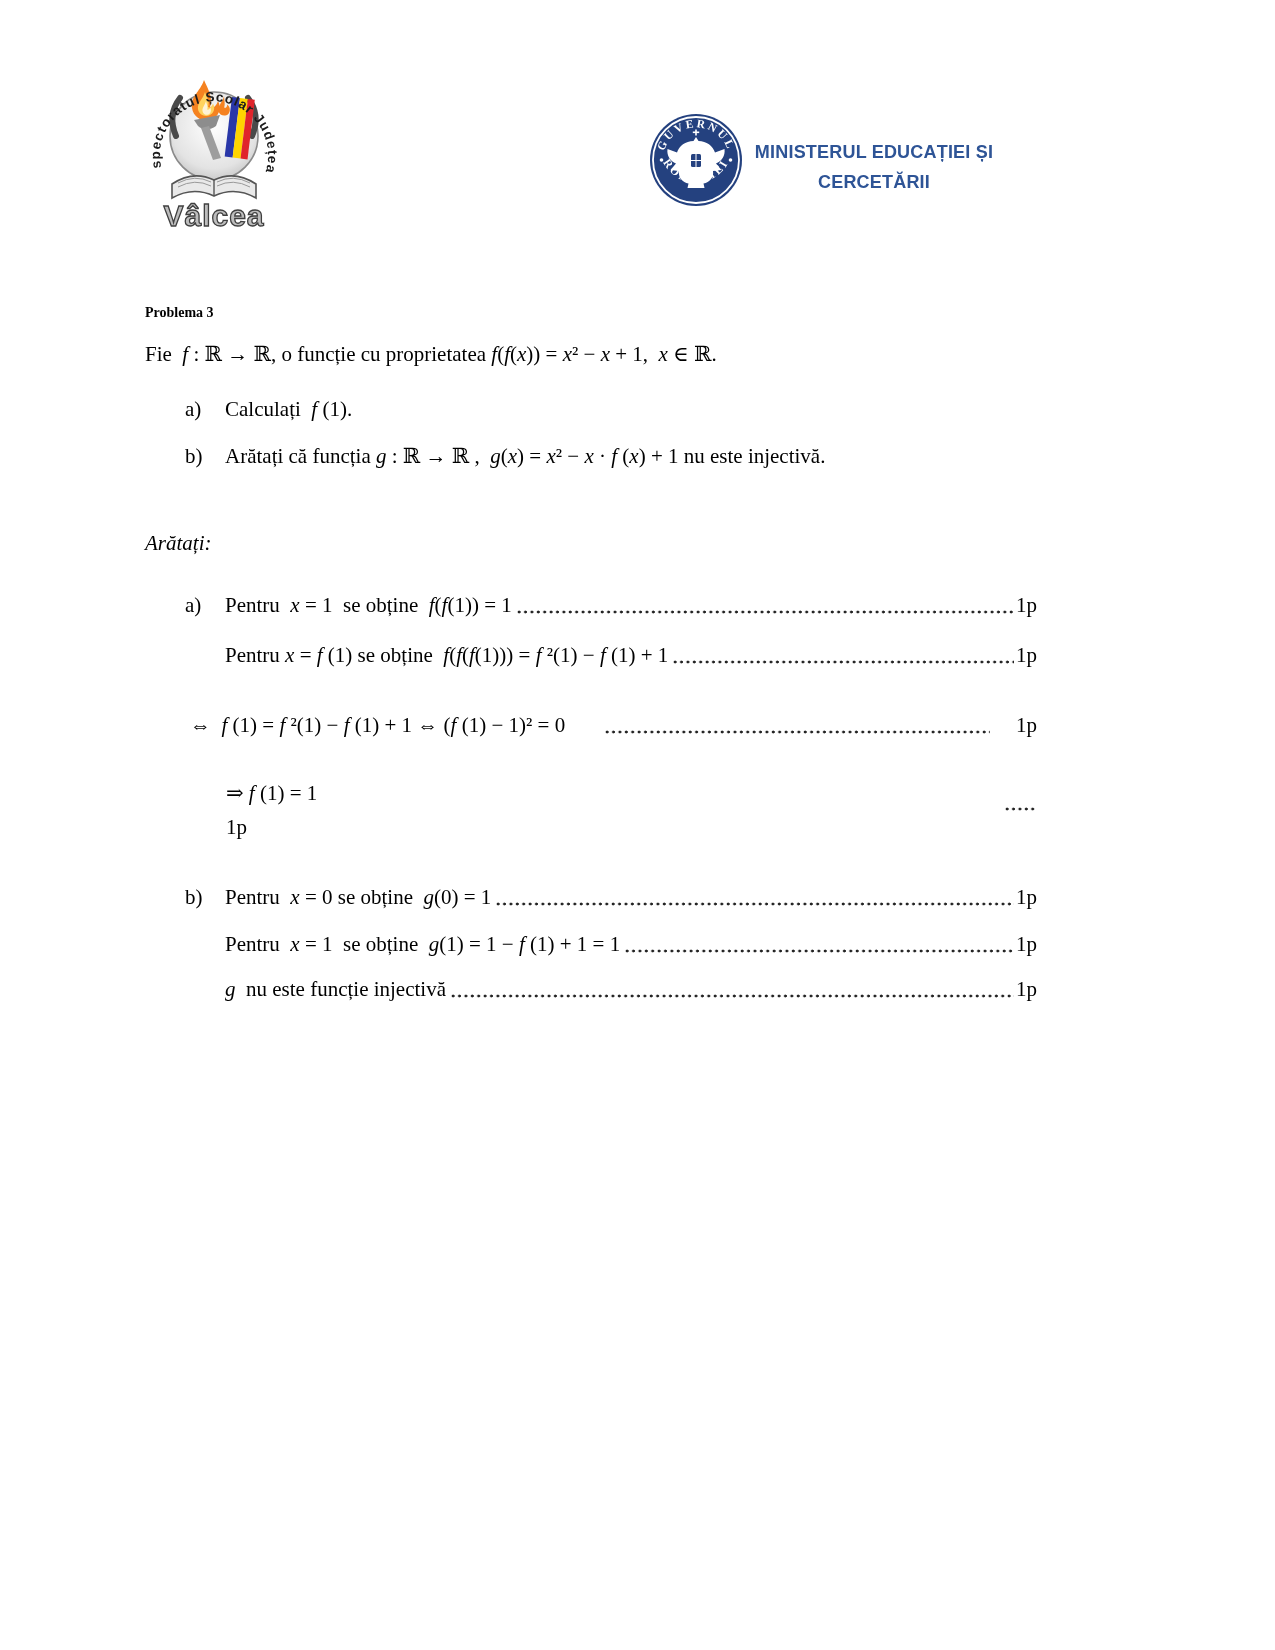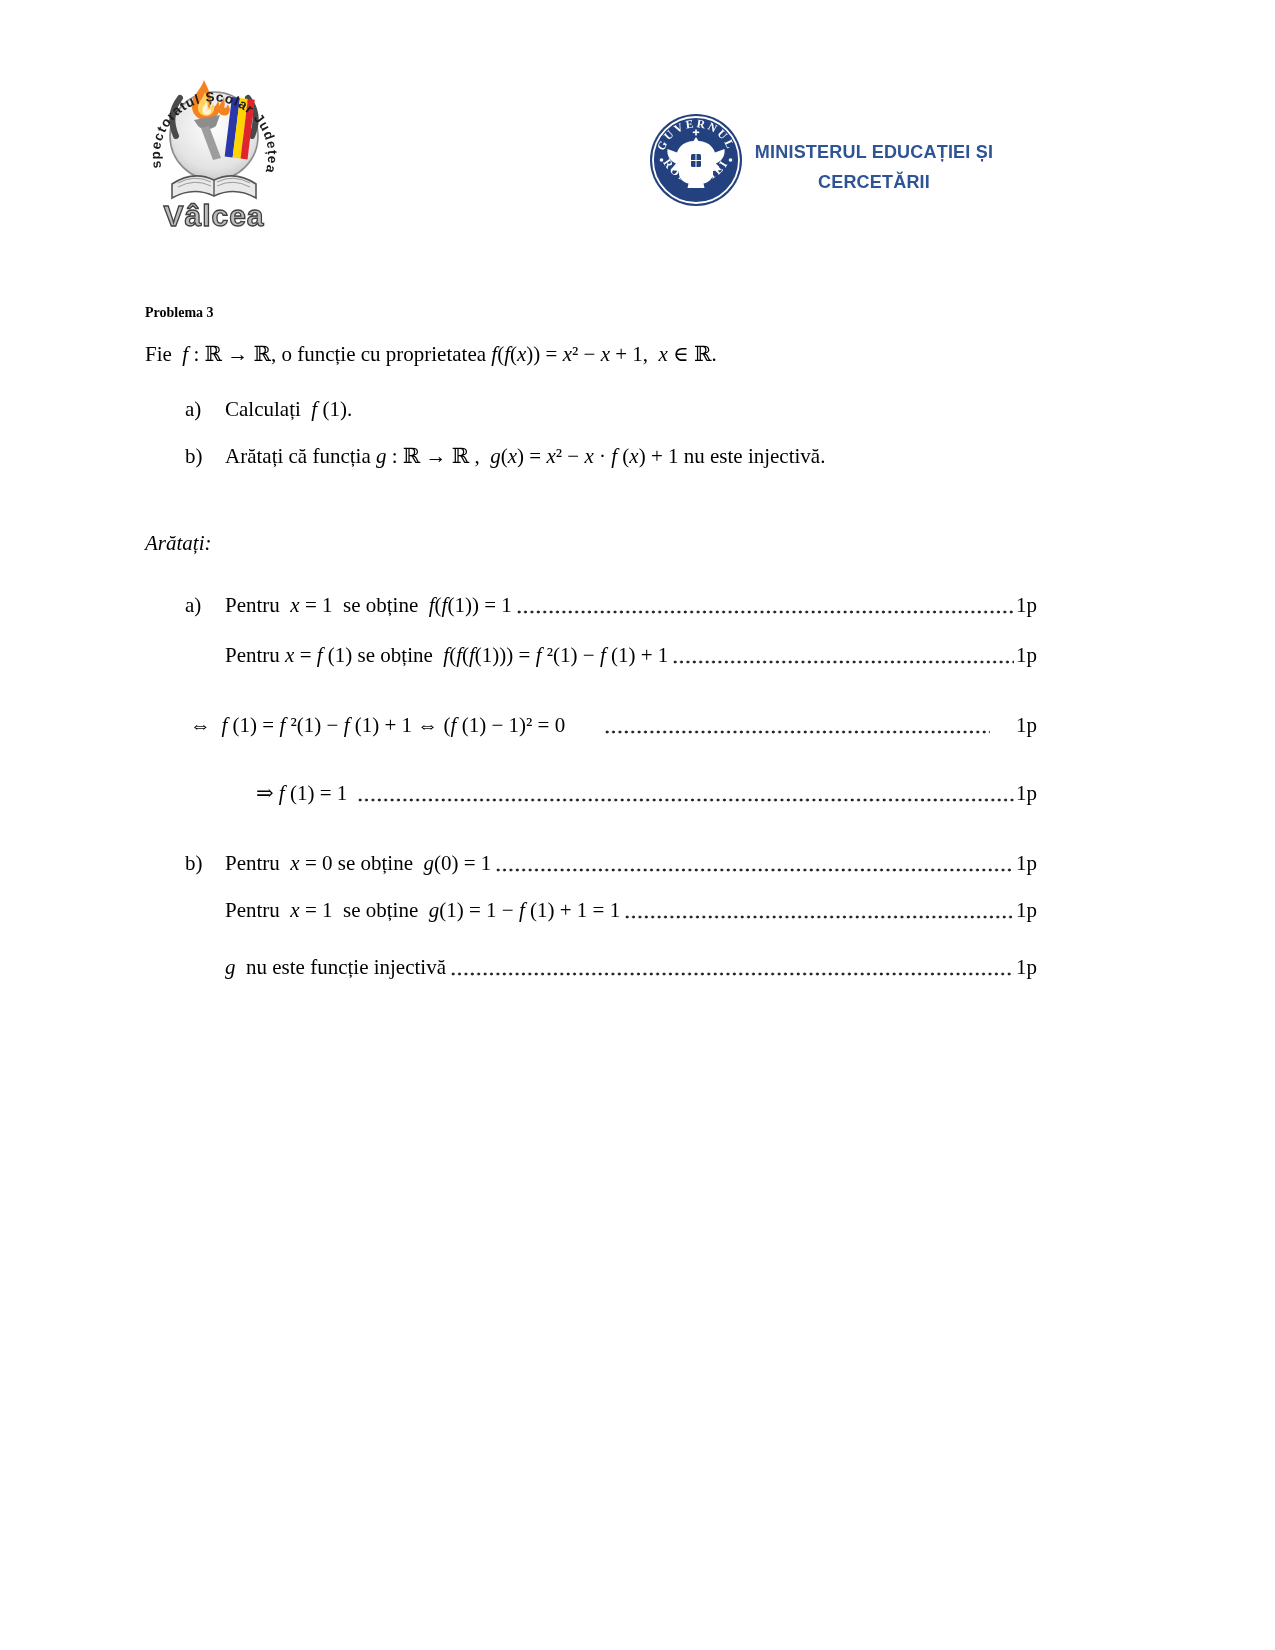--- a/index.html
+++ b/index.html
@@ -138,37 +138,37 @@
         <div class="sol-line" style="margin-top: 25px; margin-left: 80px;">
           <span class="line-body"><span class="mr">Pentru </span><span class="mi">x</span><span class="mr"> = </span><span class="mi">f</span><span class="mr"> (1) se obține  </span><span class="mi">f</span><span class="mr">(</span><span class="mi">f</span><span class="mr">(</span><span class="mi">f</span><span class="mr">(1))) = </span><span class="mi">f</span><span class="mr"> ²(1) − </span><span class="mi">f</span><span class="mr"> (1) + 1</span></span>
           <span class="leader"></span>
           <span class="points">1p</span>
         </div>
         <div class="sol-line" style="margin-top: 45px; margin-left: 45px; gap: 24px;">
           <span class="line-body"><span class="mr">⇔  </span><span class="mi">f</span><span class="mr"> (1) = </span><span class="mi">f</span><span class="mr"> ²(1) − </span><span class="mi">f</span><span class="mr"> (1) + 1 ⇔ (</span><span class="mi">f</span><span class="mr"> (1) − 1)² = 0  </span></span>
           <span class="leader"></span>
           <span class="points">1p</span>
         </div>
-        <div class="sol-line" style="margin-top: 43px; margin-left: 111px;">
+        <div class="sol-line" style="margin-top: 43px; margin-left: 81px; flex-direction: column;">
           <span class="line-body"><span class="mr">⇒ </span><span class="mi">f</span><span class="mr"> (1) = 1 </span></span>
           <span class="leader"></span>
           <span class="points">1p</span>
         </div>
         <div class="sol-line" style="margin-top: 45px; margin-left: 40px;">
           <span class="item-label">b)</span>
           <span class="line-body"><span class="mr">Pentru  </span><span class="mi">x</span><span class="mr"> = 0 se obține  </span><span class="mi">g</span><span class="mr">(0) = 1</span></span>
           <span class="leader"></span>
           <span class="points">1p</span>
         </div>
         <div class="sol-line" style="margin-top: 22px; margin-left: 80px; text-align: center;">
           <span class="line-body"><span class="mr">Pentru  </span><span class="mi">x</span><span class="mr"> = 1  se obține  </span><span class="mi">g</span><span class="mr">(1) = 1 − </span><span class="mi">f</span><span class="mr"> (1) + 1 = 1</span></span>
           <span class="leader"></span>
           <span class="points">1p</span>
         </div>
-        <div class="sol-line" style="margin-top: 32px; margin-left: 80px;">
+        <div class="sol-line" style="margin-top: 20px; margin-left: 80px;">
           <span class="line-body"><span class="mi">g</span><span class="mr">  nu este funcție injectivă</span></span>
           <span class="leader"></span>
           <span class="points">1p</span>
         </div>
       </div>
   </div>
 
 </div>
 
 </body></html>

